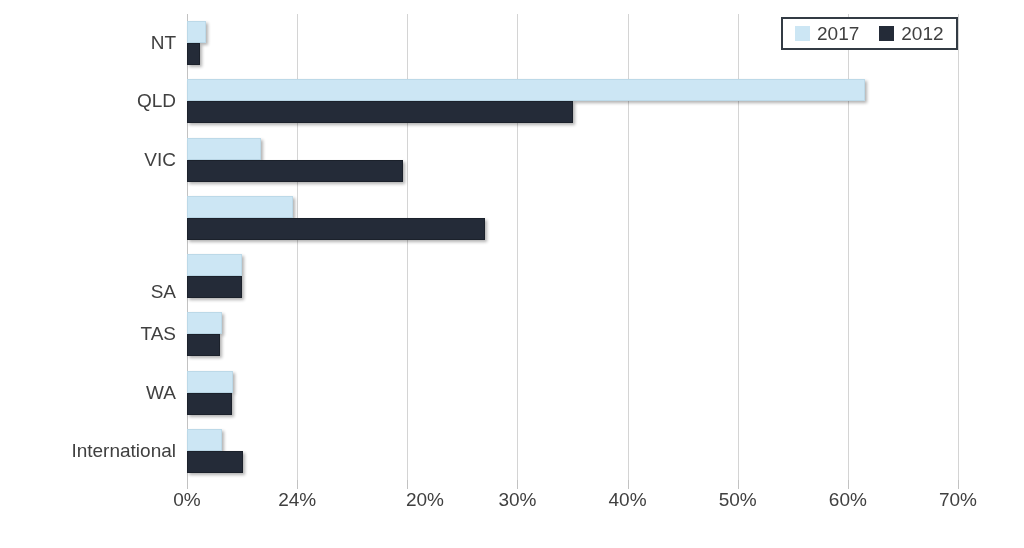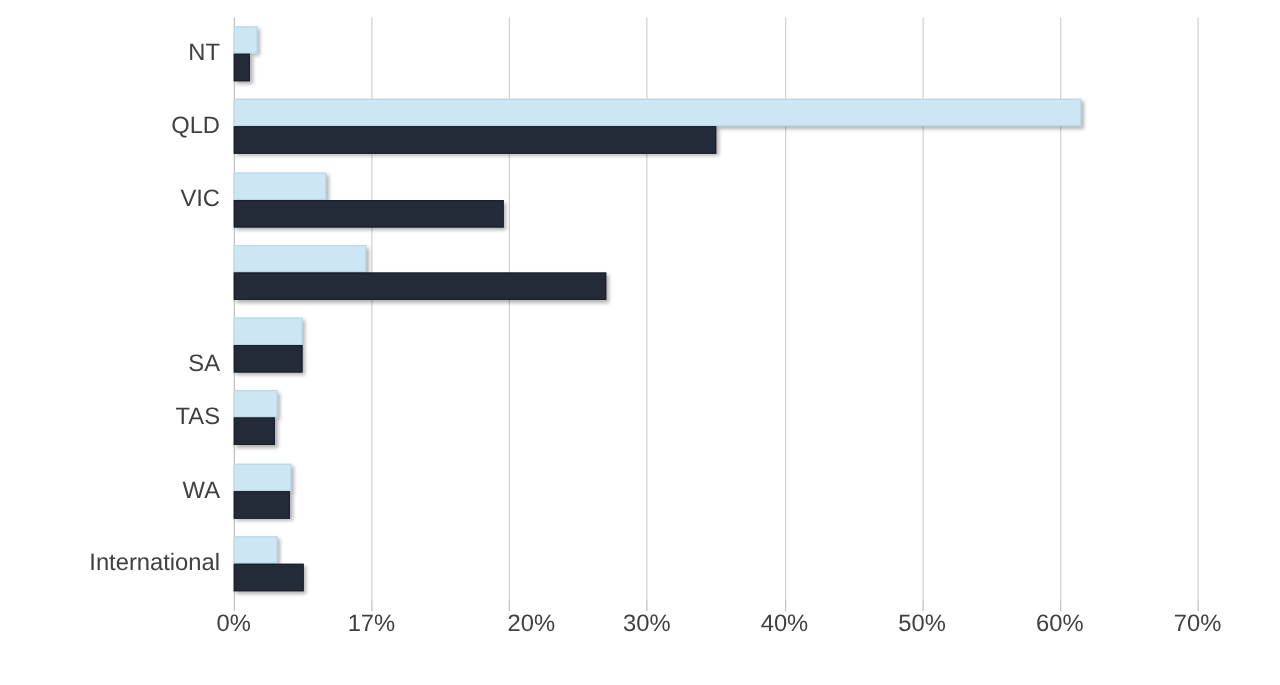--- a/index.html
+++ b/index.html
@@ -264,23 +264,33 @@
       <div class="x-tick" style="left: 110.143px;"></div>
       <div class="x-tick" style="left: 220.286px;"></div>
       <div class="x-tick" style="left: 330.429px;"></div>
       <div class="x-tick" style="left: 440.571px;"></div>
       <div class="x-tick" style="left: 550.714px;"></div>
       <div class="x-tick" style="left: 660.857px;"></div>
       <div class="x-tick" style="left: 771px;"></div>
     </div>
   <div class="x-labels">
       <div class="x-label" style="left: 0px;">0%</div>
-      <div class="x-label" style="left: 110.143px;">17%</div>
+      <div class="x-label" style="left: 110.143px;">24%</div>
       <div class="x-label" style="left: 238px;">20%</div>
       <div class="x-label" style="left: 330.429px;">30%</div>
       <div class="x-label" style="left: 440.571px;">40%</div>
       <div class="x-label" style="left: 550.714px;">50%</div>
       <div class="x-label" style="left: 660.857px;">60%</div>
       <div class="x-label" style="left: 771px;">70%</div>
     </div>
 
+  <div class="legend">
+      <div class="legend-item">
+        <span class="legend-swatch s2017"></span>
+        <span class="legend-text">2017</span>
+      </div>
+      <div class="legend-item">
+        <span class="legend-swatch s2012"></span>
+        <span class="legend-text">2012</span>
+      </div>
+    </div>
 
 </div>
 
 </body></html>

